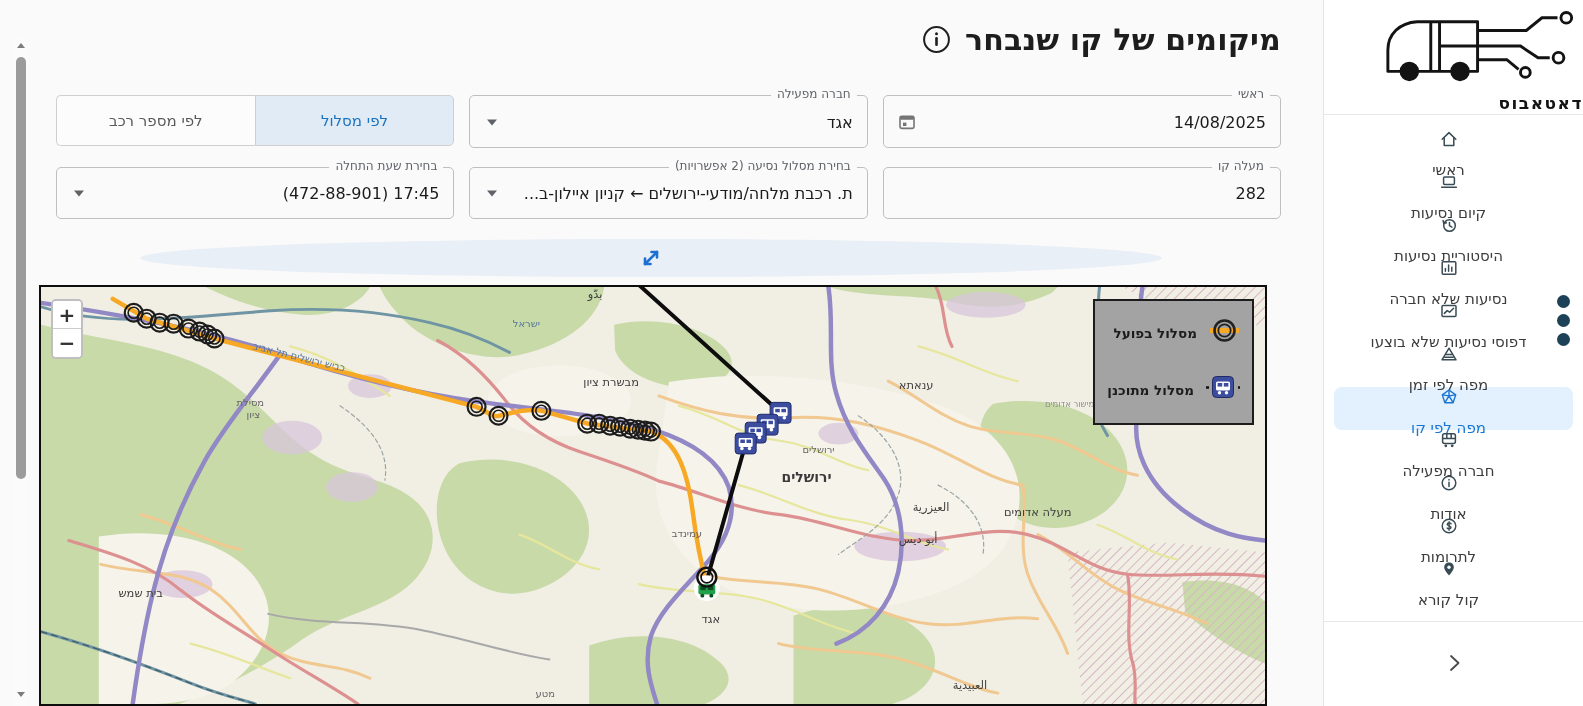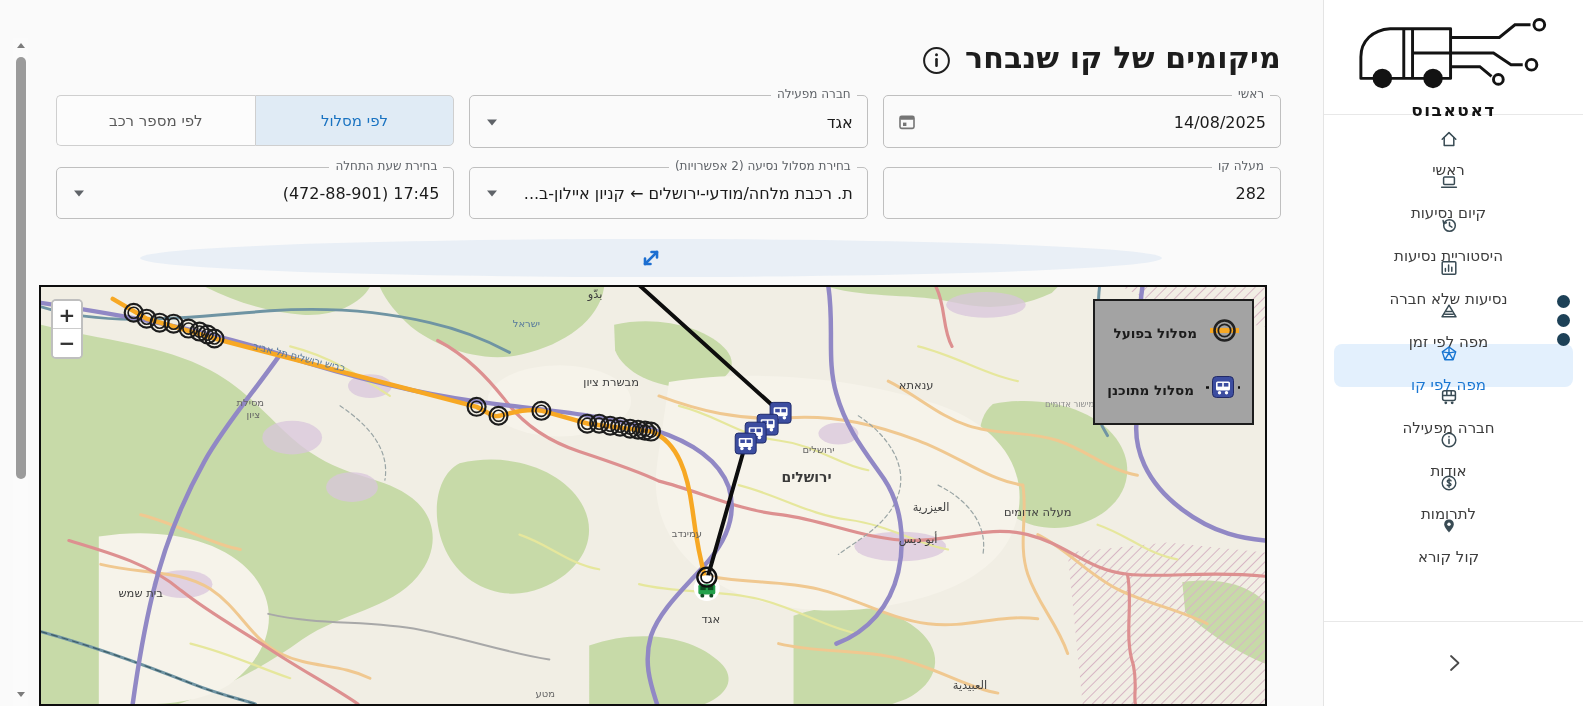--- a/index.html
+++ b/index.html
@@ -10,21 +10,21 @@
   
   .page-scrollbar { position:absolute; left:13px; top:38px; bottom:0; width:15px; background:#fbfbfb; z-index:40; }
   .sb-btn { position:absolute; left:0; width:15px; height:15px; display:flex; align-items:center; justify-content:center; background:#fbfbfb; }
   .sb-up { top:0; } .sb-down { bottom:4px; }
   .sb-arrow-up { width:0;height:0;border-left:4px solid transparent;border-right:4px solid transparent;border-bottom:5px solid #7c7c7c; }
   .sb-arrow-down { width:0;height:0;border-left:4px solid transparent;border-right:4px solid transparent;border-top:5px solid #7c7c7c; }
   .sb-thumb { position:absolute; left:2.5px; top:19px; width:10px; height:422px; background:#9b9b9b; border-radius:5px; }
 
   
   .main { position:absolute; top:0; bottom:0; left:0; right:261px; background:#fafafa; }
-  .page-header { position:absolute; top:40px; right:41px; display:flex; align-items:flex-end; gap:14px; }
+  .page-header { position:absolute; top:22px; right:41px; display:flex; align-items:center; gap:14px; }
   .page-title { font-size:30px; font-weight:600; color:#1d1d1d; letter-spacing:.2px; }
   .info-icon svg { display:block; }
 
   
   .filters { position:absolute; top:95px; right:41px; left:56px; display:grid;
              grid-template-columns:1fr 1fr 1fr; grid-template-rows:53px 52px; gap:19px 15px; }
   .field { position:relative; border:1px solid #bfbfbf; border-radius:5px; background:transparent; cursor:pointer; }
   .flabel { position:absolute; top:-9px; right:10px; background:#fafafa; padding:0 6px; font-size:12px; color:#5f6368; white-space:nowrap; }
   .fvalue { position:absolute; top:50%; transform:translateY(-50%); right:14px; left:44px; font-size:16px; color:#1b1b1b;
             white-space:nowrap; overflow:hidden; text-align:right; }
@@ -60,21 +60,21 @@
   .leaflet-zoom button:first-child { border-bottom:1px solid #ccc; }
 
   .legend { position:absolute; top:12px; right:11px; width:161px; background:#a3a3a3; border:2px solid #1c1c1c;
             padding:14px 12px 16px; z-index:5; }
   .legend-row { display:flex; align-items:center; gap:12px; }
   .legend-row + .legend-row { margin-top:22px;align-items:center; }
   .legend-label { font-size:13.5px; font-weight:bold; color:#1c1c1c; white-space:nowrap; }
 
   
   .sidebar { position:absolute; top:0; bottom:0; right:0; width:260px; background:#fff; border-left:1px solid #e4e4e4; }
-  .brand { height:114px; display:flex; flex-direction:column; align-items:center; justify-content:flex-start; padding-top:16px; }
+  .brand { height:114px; display:flex; flex-direction:column; align-items:flex-start; justify-content:flex-start; padding-top:9px; }
   .brand-name { font-size:17px; font-weight:600; color:#141414; letter-spacing:1.5px; margin-top:2px; }
   .side-divider { border-top:1px solid #e8e8e8; }
   nav.menu { padding-top:14px; }
   .nav-item { height:43px; margin:0 10px; padding:0 18px 0 8px; display:flex; align-items:center; gap:12px;
               border-radius:8px; font-size:15px; color:#3c3c3c; cursor:pointer;flex-direction:column; }
   .nav-item .nav-ic { display:flex; width:20px; }
   .nav-item.active { background:#e3f0fd; color:#1976d2; }
   .nav-item.active svg * { stroke:#1976d2; }
   .collapse-btn { position:absolute; bottom:28px; left:50%; transform:translateX(-50%); background:none; border:none; cursor:pointer; }
   .menu-bottom-divider { position:absolute; left:0; right:0; bottom:84px; border-top:1px solid #e8e8e8; }
@@ -474,20 +474,29 @@
           <span class="nav-ic">
             <svg width="20" height="20" viewBox="0 0 20 20" fill="none" stroke="#394b54" stroke-width="1.5" stroke-linecap="round">
               <rect x="3.2" y="3.8" width="13.6" height="12.4" rx="1"></rect>
               <path d="M6.4,13.2 V10.4 M9.6,13.2 V7 M12.8,13.2 V9.2"></path>
             </svg>
           </span>
           <span>נסיעות שלא חברה</span>
         </div>
         <div class="nav-item">
           <span class="nav-ic">
+            <svg width="20" height="20" viewBox="0 0 20 20" fill="none" stroke="#394b54" stroke-width="1.5" stroke-linecap="round" stroke-linejoin="round">
+              <rect x="3" y="4.6" width="14" height="11" rx="1"></rect>
+              <polyline points="5.4,12.4 8.2,9.6 10.6,11.2 14.6,7.2"></polyline>
+            </svg>
+          </span>
+          <span>דפוסי נסיעות שלא בוצעו</span>
+        </div>
+        <div class="nav-item">
+          <span class="nav-ic">
             <svg width="20" height="20" viewBox="0 0 20 20" fill="none" stroke="#394b54" stroke-width="1.5" stroke-linejoin="round">
               <path d="M10,4.2 L17,15.8 H3 Z"></path>
               <path d="M6.9,10.4 H13.1 M5.2,13.2 H14.8"></path>
             </svg>
           </span>
           <span>מפה לפי זמן</span>
         </div>
         <div class="nav-item active">
           <span class="nav-ic">
             <svg width="20" height="20" viewBox="0 0 20 20" fill="none" stroke="#394b54" stroke-width="1.4" stroke-linejoin="round">

